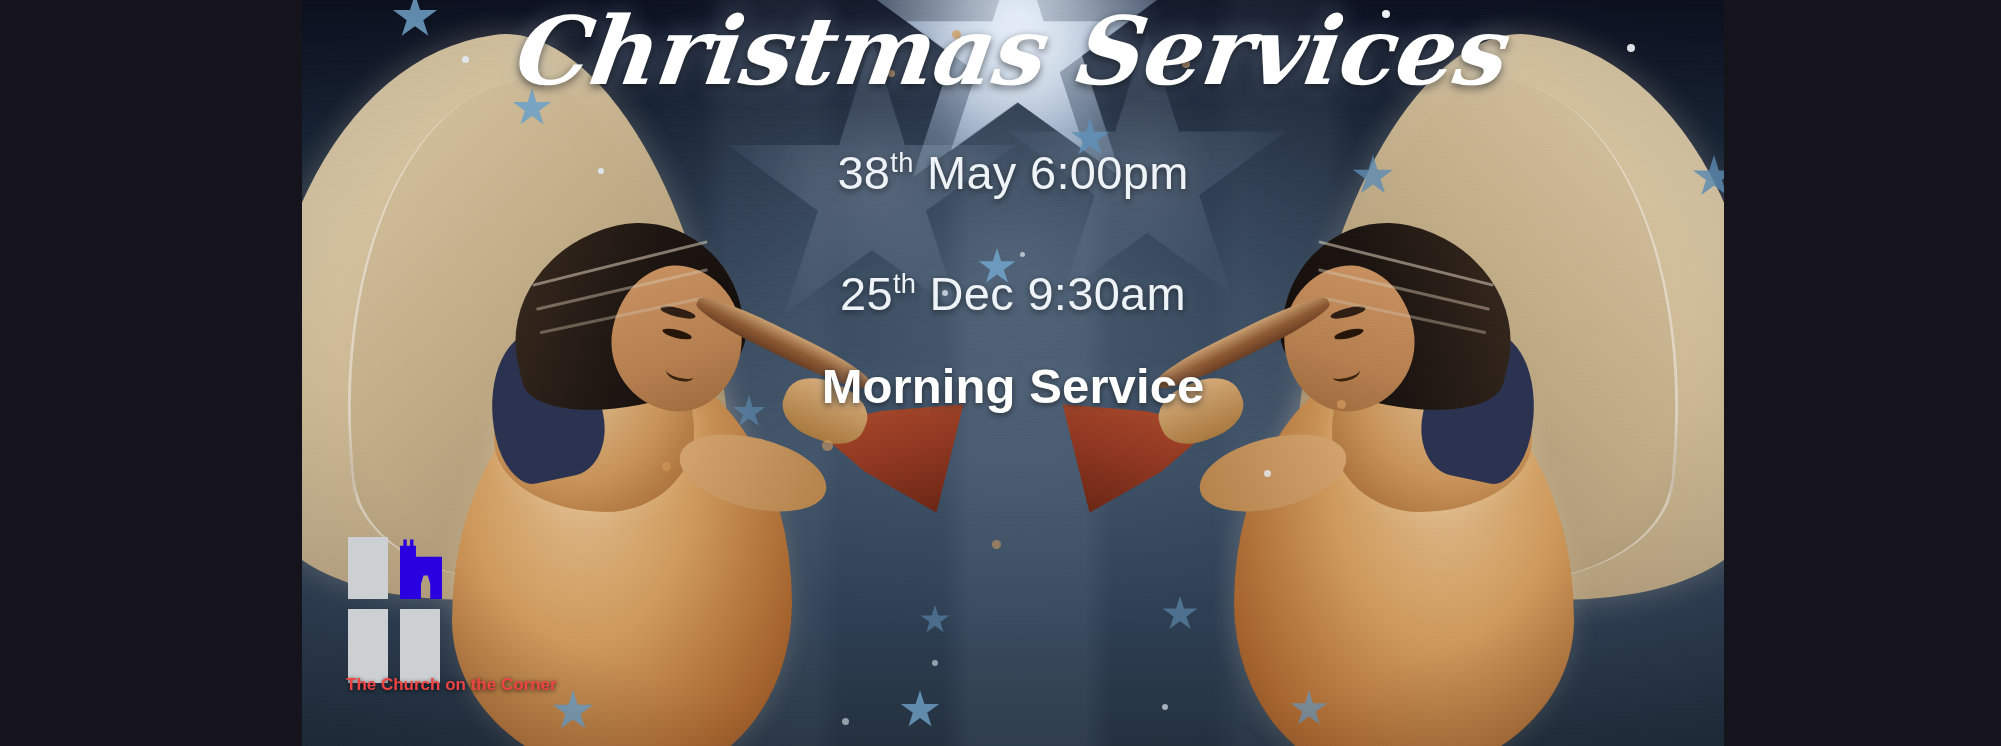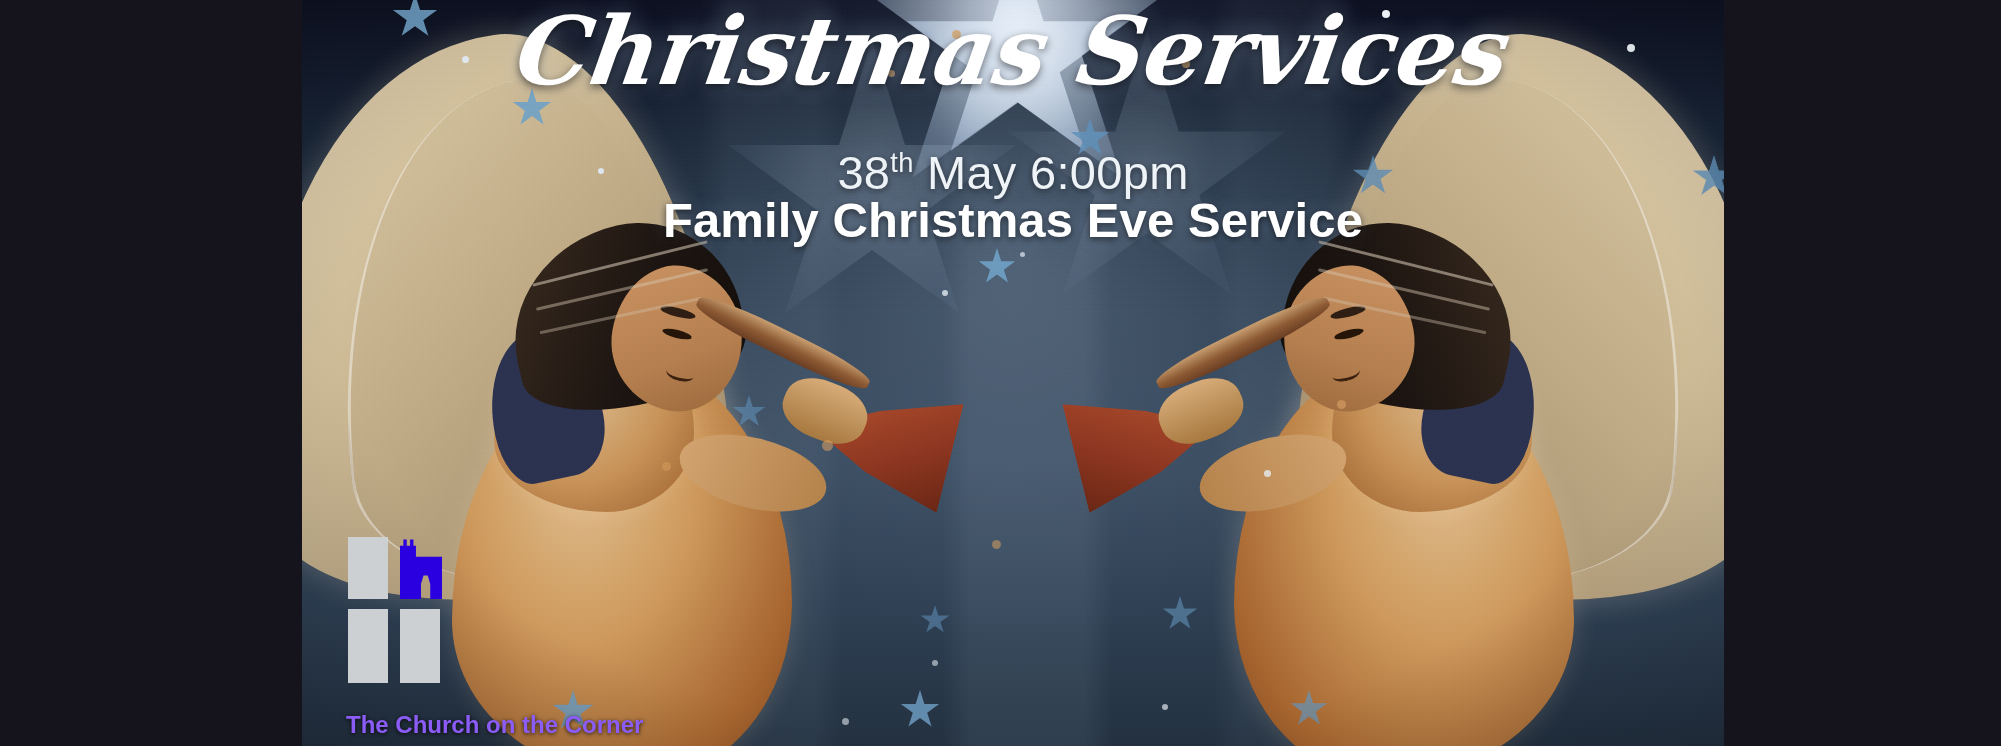--- a/index.html
+++ b/index.html
@@ -76,21 +76,21 @@
 
   
   #logo{position:absolute;left:348px;top:537px;width:92px;height:146px;}
   .lgblock{position:absolute;background:#cdd0d3;}
   #lg-tl{left:0;top:0;width:40px;height:62px;}
   #lg-bl{left:0;top:72px;width:40px;height:74px;}
   #lg-br{left:52px;top:72px;width:40px;height:74px;}
   #lg-church{position:absolute;left:52px;top:0;width:42px;height:62px;background:#2a00e0;
     clip-path:polygon(0% 100%,0% 14%,8% 14%,8% 4%,16% 4%,16% 14%,24% 14%,24% 4%,32% 4%,32% 14%,
                       38% 14%,38% 32%,100% 32%,100% 100%,72% 100%,72% 76%,66% 62%,56% 62%,50% 76%,50% 100%);}
-  #logo-name{position:absolute;left:346px;top:711px;font-size:24px;font-weight:700;color:#8b5cf6;
+  #logo-name{position:absolute;left:346px;top:675px;font-size:17px;font-weight:700;color:#ef4444;
     font-family:"Liberation Sans",sans-serif;text-shadow:0 1px 4px rgba(0,0,0,.8);white-space:nowrap;}
   #logo-tag{position:absolute;left:346px;top:712px;font-size:18px;font-weight:700;color:#f2f2f2;
     font-family:"Liberation Sans",sans-serif;text-shadow:0 1px 4px rgba(0,0,0,.85);white-space:nowrap;}
 
   .bar{position:absolute;top:0;height:746px;background:#15141c;}
   #bar-l{left:0;width:302px;}
   #bar-r{left:1724px;width:277px;}
 </style>
 </head>
 <body>
@@ -228,22 +228,25 @@
 
     <div id="vignette"></div>
     <div id="grain"></div>
   </div>
 
   <div id="title">Christmas Services</div>
 
   <div class="svc-line svc-time" style="top:145px;">
     <span>38</span><sup>th</sup><span> May 6:00pm</span>
   </div>
-  <div class="svc-line svc-name" style="top:192px;">Family Christmas Eve Service</div>
-
+
+  <div class="svc-line svc-time" style="top:266px;">
+    <span>25</span><sup>th</sup><span> Dec 9:30am</span>
+  </div>
+  <div class="svc-line svc-name" style="top:358px;">Morning Service</div>
 
 
   <div id="logo">
     <div class="lgblock" id="lg-tl"></div>
     <div class="lgblock" id="lg-bl"></div>
     <div class="lgblock" id="lg-br"></div>
     <div id="lg-church"></div>
   </div>
   <div id="logo-name">The Church on the Corner</div>
 

